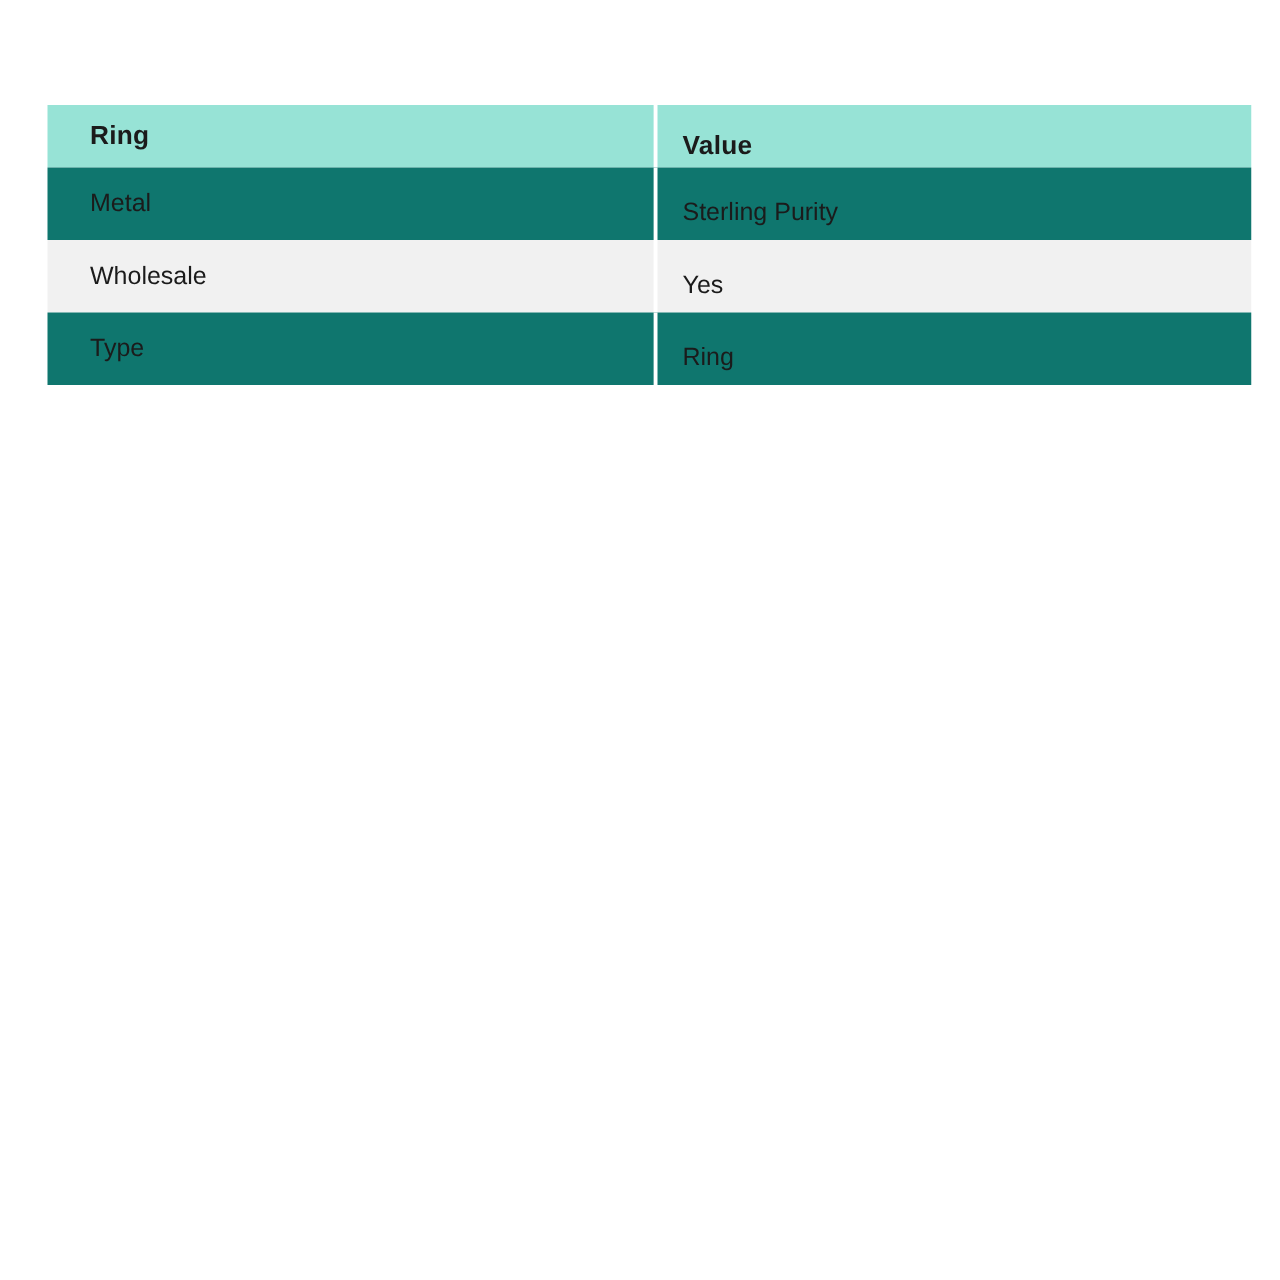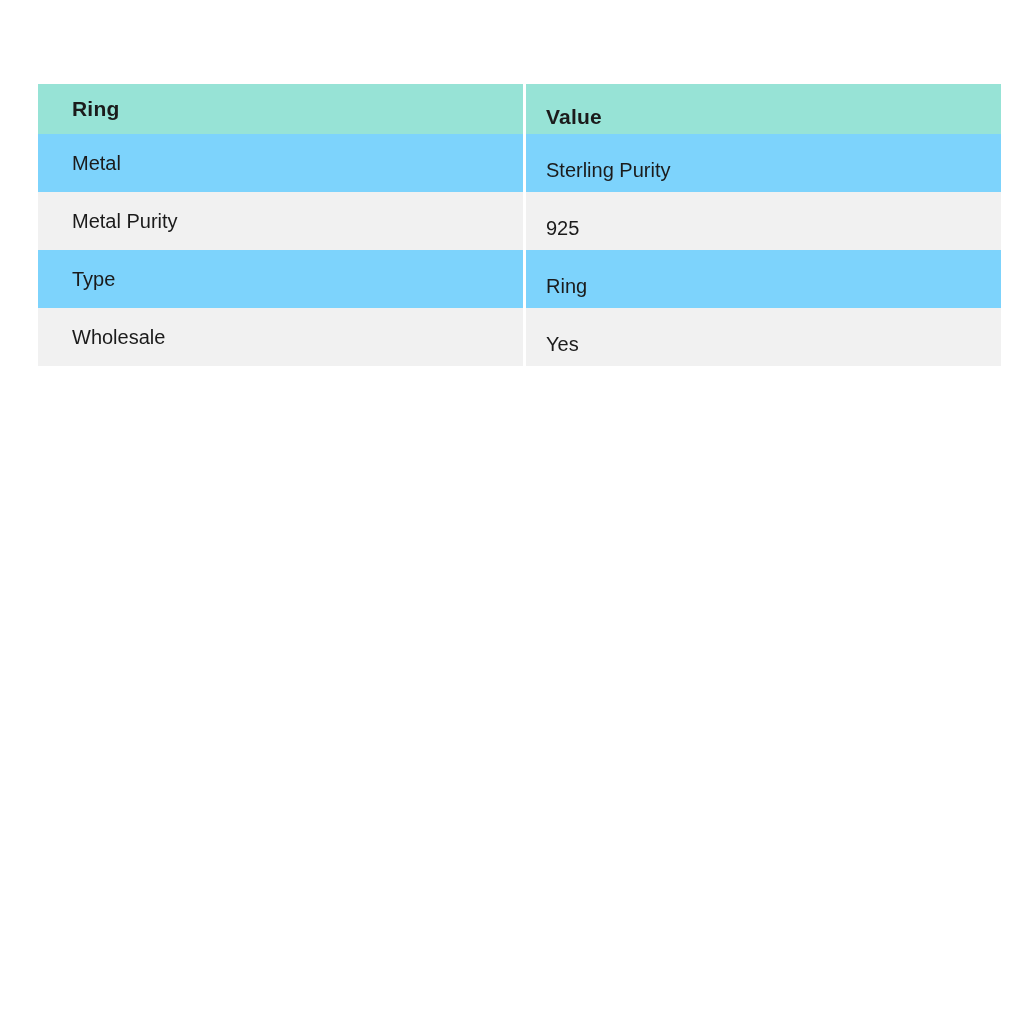--- a/index.html
+++ b/index.html
@@ -49,21 +49,21 @@
   thead th {
     height: 50px;
     background: #97e3d6;
     font-size: 21px;
     font-weight: 600;
     letter-spacing: 0.2px;
   }
   
   tbody td {
     height: 58px;
-    background: #7dd3fc;
+    background: #0f766e;
     font-size: 20px;
     font-weight: 400;
   }
   tbody tr:nth-child(even) td {
     background: #f1f1f1;
   }
 </style>
 </head>
 <body>
 
@@ -74,26 +74,22 @@
         <th class="col-name">Ring</th>
         <th class="col-value">Value</th>
       </tr>
     </thead>
     <tbody>
       <tr>
         <td class="col-name">Metal</td>
         <td class="col-value">Sterling Purity</td>
       </tr>
       <tr>
-        <td class="col-name">Metal Purity</td>
-        <td class="col-value">925</td>
+        <td class="col-name">Wholesale</td>
+        <td class="col-value">Yes</td>
       </tr>
       <tr>
         <td class="col-name">Type</td>
         <td class="col-value">Ring</td>
-      </tr>
-      <tr>
-        <td class="col-name">Wholesale</td>
-        <td class="col-value">Yes</td>
       </tr>
     </tbody>
   </table>
 </div>
 
 </body></html>

